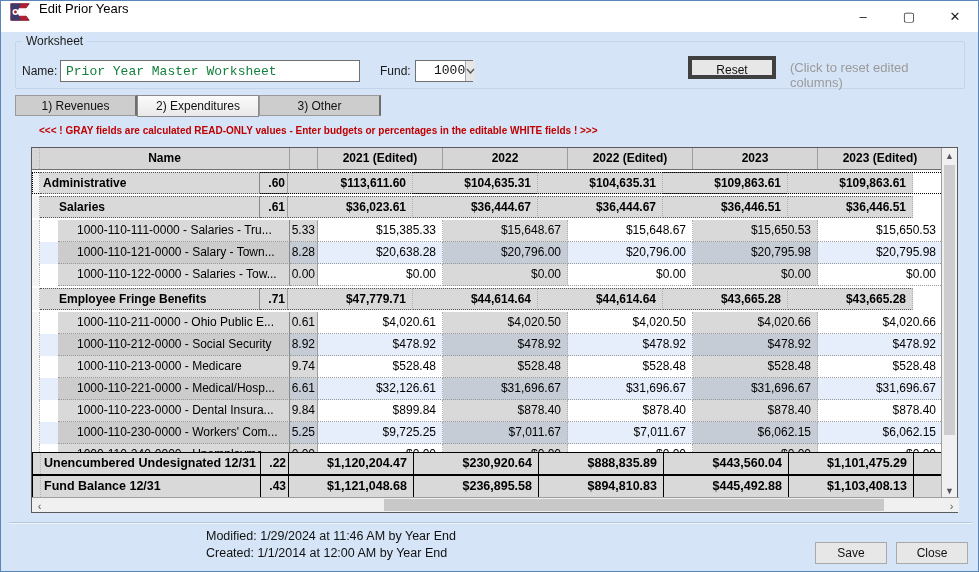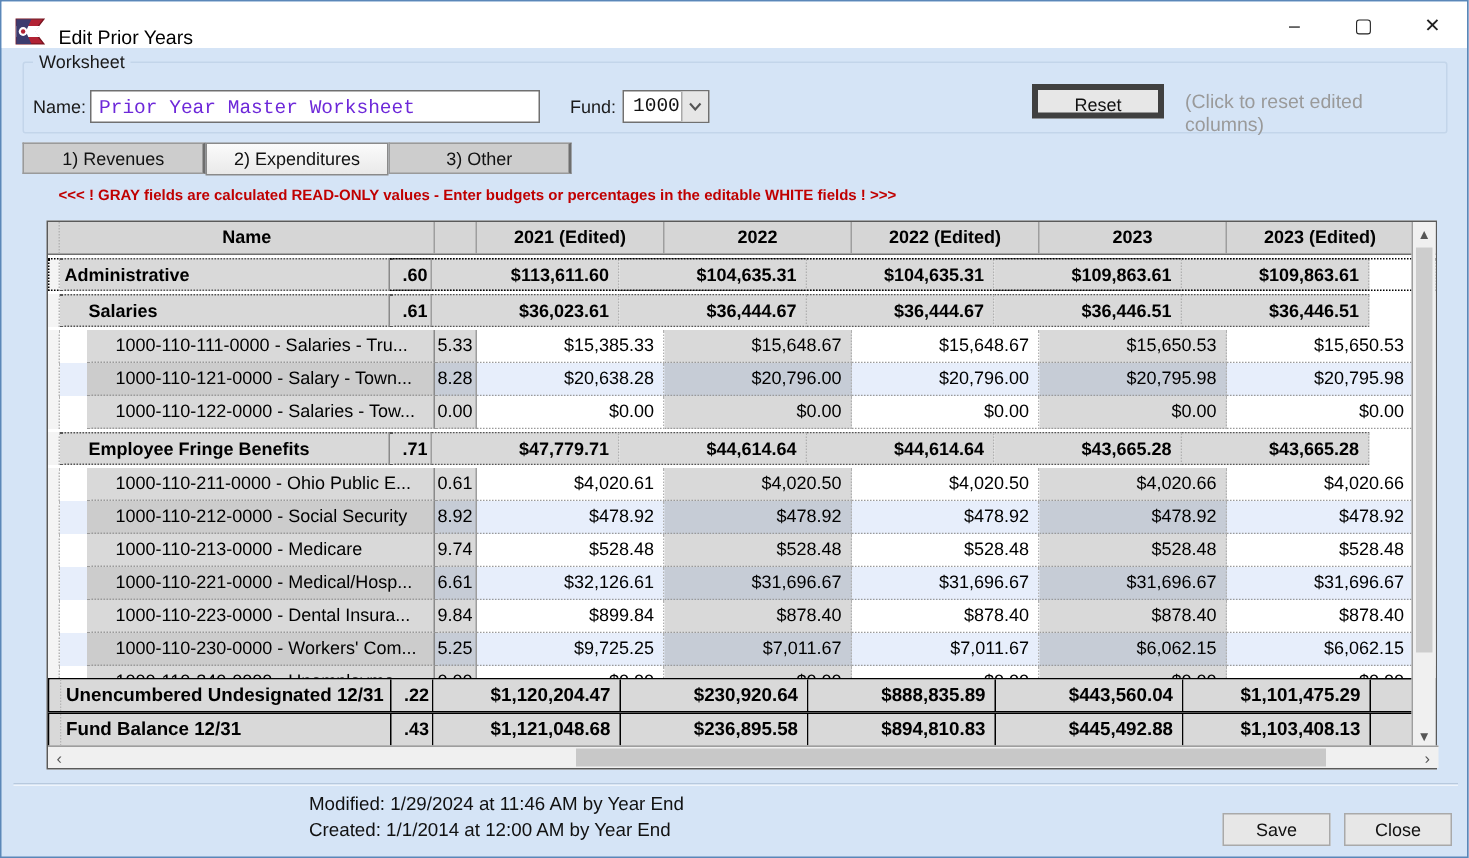--- a/index.html
+++ b/index.html
@@ -2,32 +2,32 @@
 <html><head>
 <meta charset="utf-8">
 <style>
   * { margin:0; padding:0; box-sizing:border-box; }
   html,body { width:979px; height:572px; font-family:"Liberation Sans", sans-serif; background:#8ea9c4; }
   #window {
     position:absolute; left:0; top:0; width:979px; height:572px;
     background:#d5e4f6; border:1px solid #5b87b8; overflow:hidden;
   }
   
-  #titlebar { position:absolute; left:0; top:0; width:100%; height:31px; background:#ffffff; display:flex; align-items:flex-end; }
+  #titlebar { position:absolute; left:0; top:0; width:100%; height:31px; background:#ffffff; display:flex; align-items:flex-start; }
   #title-icon { width:22px; height:22px; margin-left:8px; }
   #title-text { margin-left:8px; font-size:13px; color:#000; }
   #win-controls { position:absolute; right:0; top:0; height:31px; display:flex; }
   .win-btn { width:46px; height:31px; display:flex; align-items:center; justify-content:center; font-size:13px; color:#222; cursor:default; }
   
   #group-worksheet { position:absolute; left:14px; top:40px; width:950px; height:48px; border:1px solid #c3d5ea; border-radius:2px; }
   #group-label { position:absolute; left:6px; top:-8px; background:#d5e4f6; padding:0 4px; font-size:12px; color:#1a1a1a; }
   .fld-label { position:absolute; font-size:12px; color:#1a1a1a; }
   #name-input { position:absolute; left:44px; top:18px; width:300px; height:22px; border:1px solid #707070; background:#fff;
-    font-family:"Liberation Mono","DejaVu Sans Mono",monospace; font-size:13px; padding:2px 5px; color:#6d28d9; }
-  #fund-combo { position:absolute; left:399px; top:18px; width:58px; height:22px; border:1px solid #707070; background:#fff; display:flex; }
+    font-family:"Liberation Mono","DejaVu Sans Mono",monospace; font-size:13px; padding:2px 5px; color:#15803d; }
+  #fund-combo { position:absolute; left:399px; top:18px; width:58px; height:22px; border:1px solid #707070; background:#fff; display:flex;padding-left:12px; }
   #fund-value { flex:1; font-family:"Liberation Mono","DejaVu Sans Mono",monospace; font-size:13px; padding:2px 0 0 6px; color:#111; }
   #fund-arrow { width:18px; height:100%; background:#e6e6e6; border-left:1px solid #a9a9a9; display:flex; align-items:center; justify-content:center; }
   #reset-btn { position:absolute; left:672px; top:14px; width:88px; height:23px; background:#e7e7e7; border:4px solid #404040; font-size:12px; color:#111; text-align:center; line-height:21px; }
   #reset-hint { position:absolute; left:774px; top:18px; font-size:13px; color:#9a9a9a; }
   
   #tabs { position:absolute; left:14px; top:94px; height:22px; display:flex; }
   .tab { width:122px; height:21px; font-size:12px; color:#111; text-align:center; line-height:20px;
     background:#cdcdcd; border:1px solid #9a9a9a; border-right:2px solid #6e6e6e; }
   .tab.active { background:linear-gradient(#fbfbfb,#e9e9e9); height:22px; border:1px solid #8a8a8a; font-weight:normal; }
   

